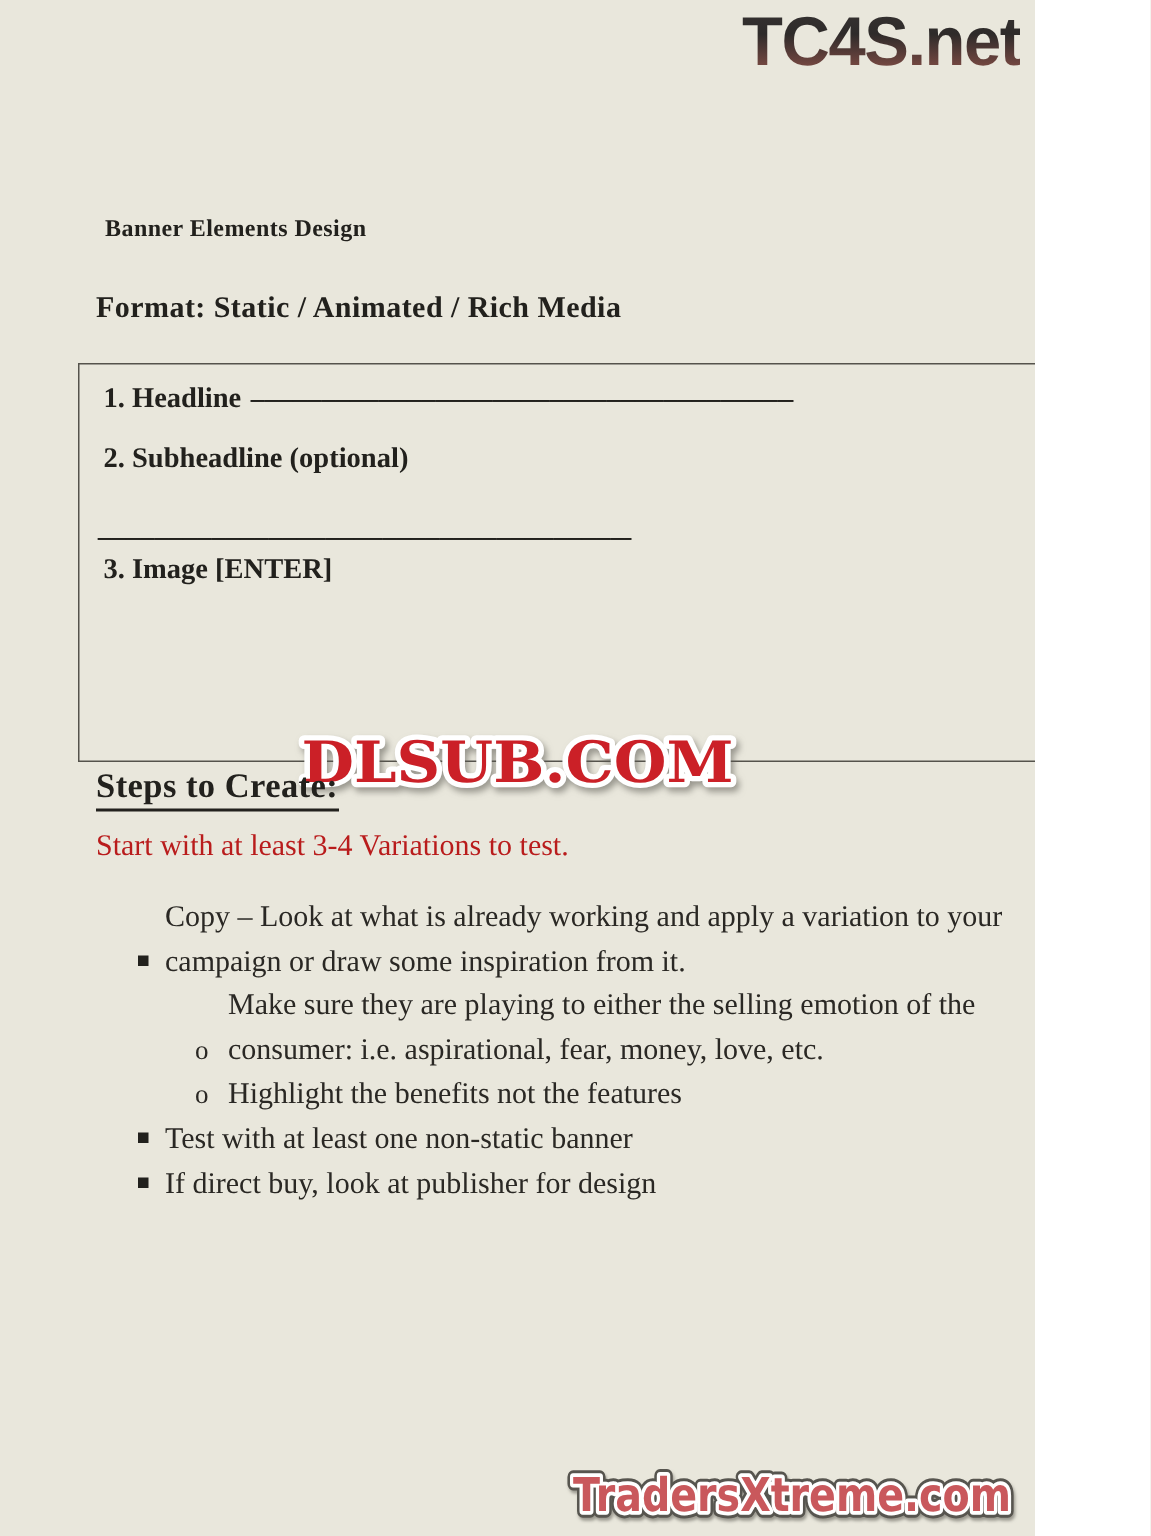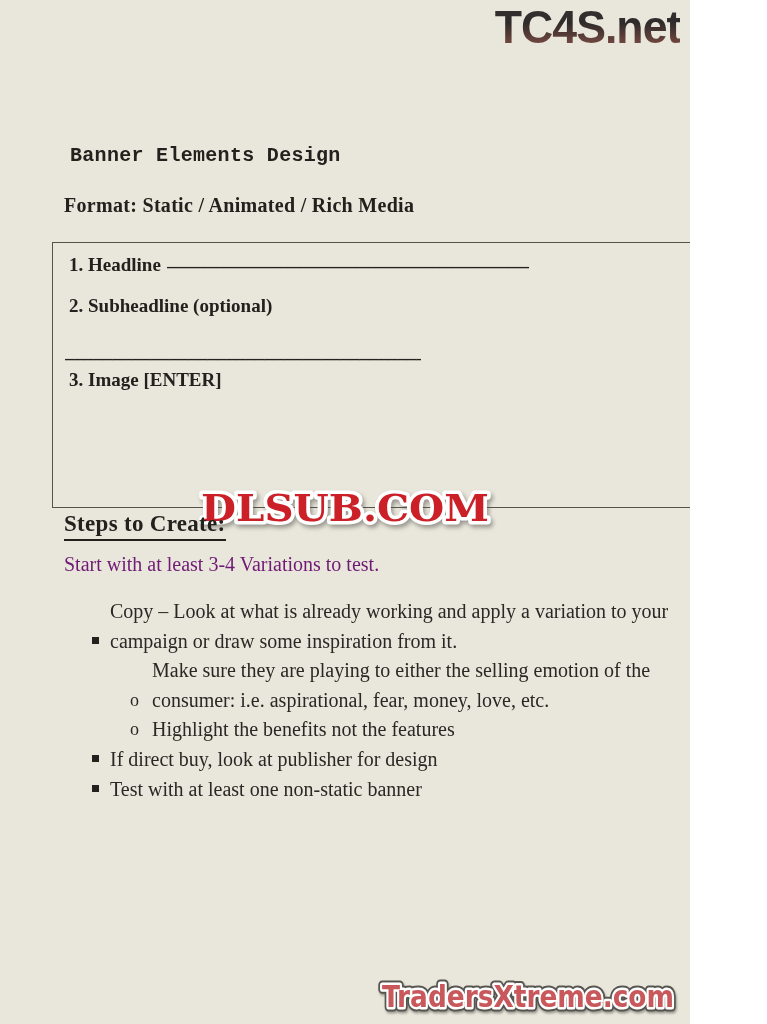--- a/index.html
+++ b/index.html
@@ -15,21 +15,21 @@
     position:absolute; top:0px; right:10px;
     font-family:"Liberation Sans", sans-serif;
     font-weight:bold; font-size:46px; line-height:54px; letter-spacing:-1px;
     background:linear-gradient(to bottom, #393534 0%, #2e2b2a 42%, #6e453f 78%, #8a5a50 100%);
     -webkit-background-clip:text; background-clip:text; color:transparent;
     transform:scaleX(0.97); transform-origin:right;
   }
 
   .doc-title {
     position:absolute; left:70px; top:144px;
-    font-size:20px; font-weight:bold; letter-spacing:0.3px;font-family:Liberation Mono, monospace;
+    font-size:16px; font-weight:bold; letter-spacing:0.3px;
   }
   .doc-format {
     position:absolute; left:64px; top:194px;
     font-size:20px; font-weight:bold; letter-spacing:0.3px;
   }
 
   
   .ebox {
     position:absolute; left:52px; top:242px; width:690px; height:266px;
     border:1px solid #55534c; background:transparent;
@@ -58,21 +58,21 @@
   }
 
   
   .steps-heading {
     position:absolute; left:64px; top:511px;
     font-size:23px; font-weight:bold; letter-spacing:0.3px;
     border-bottom:2px solid #22211d; padding-bottom:2px;
   }
   .steps-intro {
     position:absolute; left:64px; top:553px;
-    font-size:20px; color:#701a75;
+    font-size:20px; color:#b91c1c;
   }
   .bullets {
     position:absolute; left:64px; top:597px; width:664px;
     font-size:20px; line-height:29.6px; color:#2a2824;
   }
   .brow { display:flex; align-items:flex-end; }
   .brow .marker1 {
     flex:0 0 18px; margin-left:28px; position:relative; height:29.6px;
   }
   .brow .marker1::before {
@@ -117,25 +117,25 @@
     <div class="brow">
       <span class="marker2">o</span>
       <span class="btext">Make sure they are playing to either the selling emotion of the consumer: i.e. aspirational, fear, money, love, etc.</span>
     </div>
     <div class="brow">
       <span class="marker2">o</span>
       <span class="btext">Highlight the benefits not the features</span>
     </div>
     <div class="brow">
       <span class="marker1"></span>
-      <span class="btext">If direct buy, look at publisher for design</span>
+      <span class="btext">Test with at least one non-static banner</span>
     </div>
     <div class="brow">
       <span class="marker1"></span>
-      <span class="btext">Test with at least one non-static banner</span>
+      <span class="btext">If direct buy, look at publisher for design</span>
     </div>
   </div>
 
   <svg class="txtreme" width="312" height="48">
     <text x="156" y="34" text-anchor="middle" textLength="292" lengthAdjust="spacingAndGlyphs" font-family="DejaVu Sans, sans-serif" font-weight="bold" font-size="31" fill="none" stroke="#57554f" stroke-width="9" stroke-linejoin="round">TradersXtreme.com</text>
     <text x="156" y="34" text-anchor="middle" textLength="292" lengthAdjust="spacingAndGlyphs" font-family="DejaVu Sans, sans-serif" font-weight="bold" font-size="31" fill="#c9585c" stroke="#ffffff" stroke-width="5" paint-order="stroke" stroke-linejoin="round">TradersXtreme.com</text>
   </svg>
 
 </div>
 

